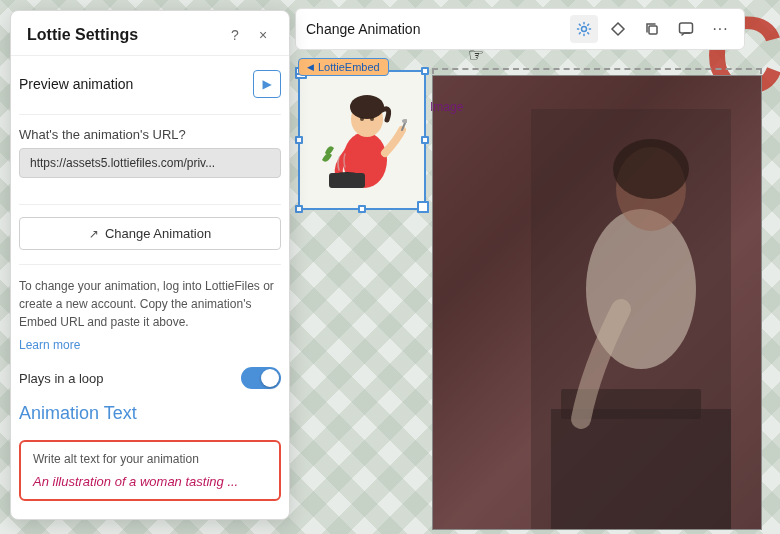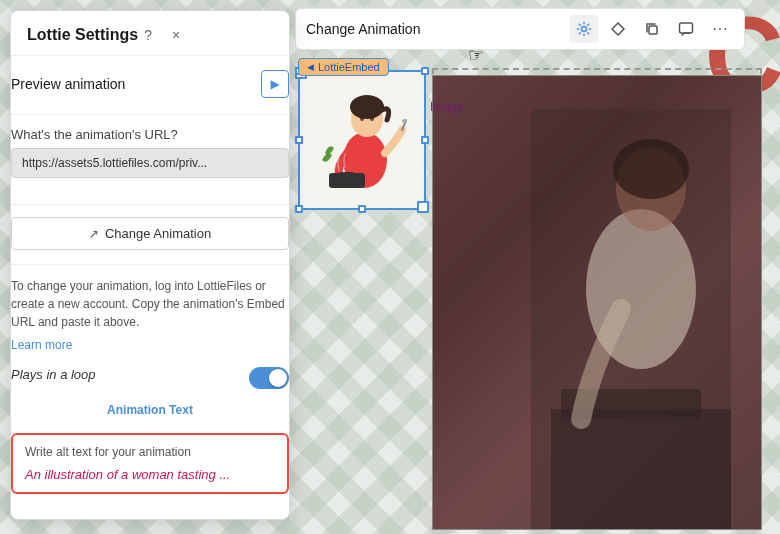--- a/index.html
+++ b/index.html
@@ -200,20 +200,21 @@
       border: 1px solid #d8d8d8;
       border-radius: 8px;
       box-shadow: 0 4px 20px rgba(0,0,0,0.15);
       z-index: 20;
       overflow: hidden;
     }
 
     .panel-header {
       display: flex;
       align-items: center;
+      justify-content: space-between;
       padding: 14px 16px 10px;
       border-bottom: 1px solid #eee;
     }
 
     .panel-title {
       font-size: 16px;
       font-weight: 600;
       color: #1a1a1a;
     }
 
@@ -228,21 +229,21 @@
       color: #666;
       cursor: pointer;
       width: 20px;
       height: 20px;
       display: flex;
       align-items: center;
       justify-content: center;
     }
 
     .panel-body {
-      padding: 14px 0;
+      padding: 14px 8px;
     }
 
     
     .section-preview {
       display: flex;
       align-items: center;
       justify-content: space-between;
       margin-bottom: 16px;
     }
 
@@ -323,24 +324,23 @@
     .learn-more {
       font-size: 12px;
       color: #4a90d9;
       cursor: pointer;
       text-decoration: none;
     }
 
     
     .loop-row {
       display: flex;
-      align-items: flex-start;
+      align-items: center;
       justify-content: space-between;
       padding: 14px 0 6px;
-      font-style: italic;
     }
 
     .loop-label {
       font-size: 13px;
       color: #333;
     }
 
     .toggle-switch {
       width: 40px;
       height: 22px;
@@ -356,24 +356,24 @@
       right: 2px;
       width: 18px;
       height: 18px;
       background: white;
       border-radius: 50%;
       box-shadow: 0 1px 3px rgba(0,0,0,0.3);
     }
 
     
     .anim-text-header {
-      font-size: 12px;
-      font-weight: 700;
+      font-size: 18px;
+      font-weight: 400;
       color: #4a90d9;
-      text-align: center;
+      text-align: left;
       padding: 8px 0 10px;
     }
 
     
     .alt-text-section {
       border: 2px solid #e74c3c;
       border-radius: 6px;
       padding: 10px 12px;
       margin-top: 6px;
     }

